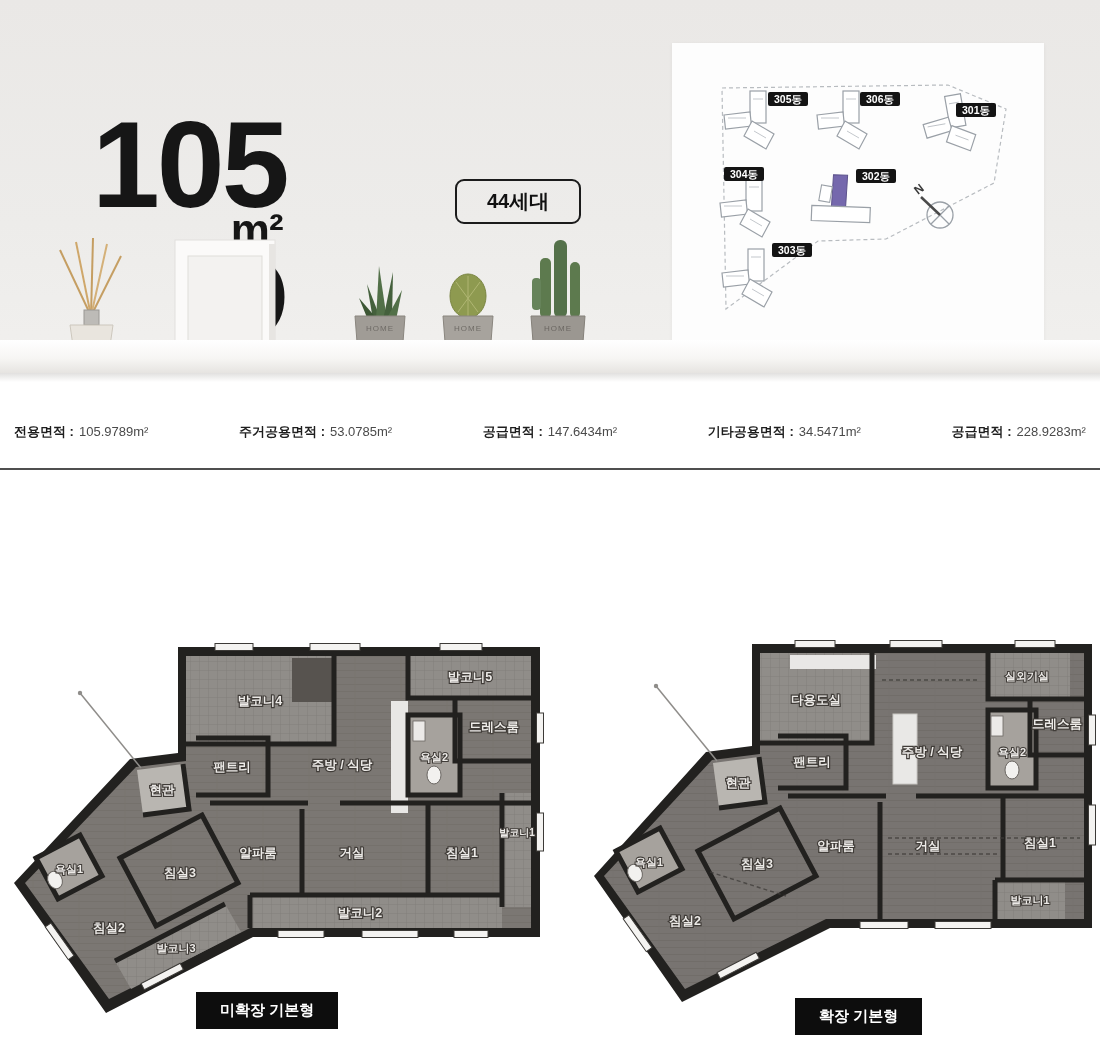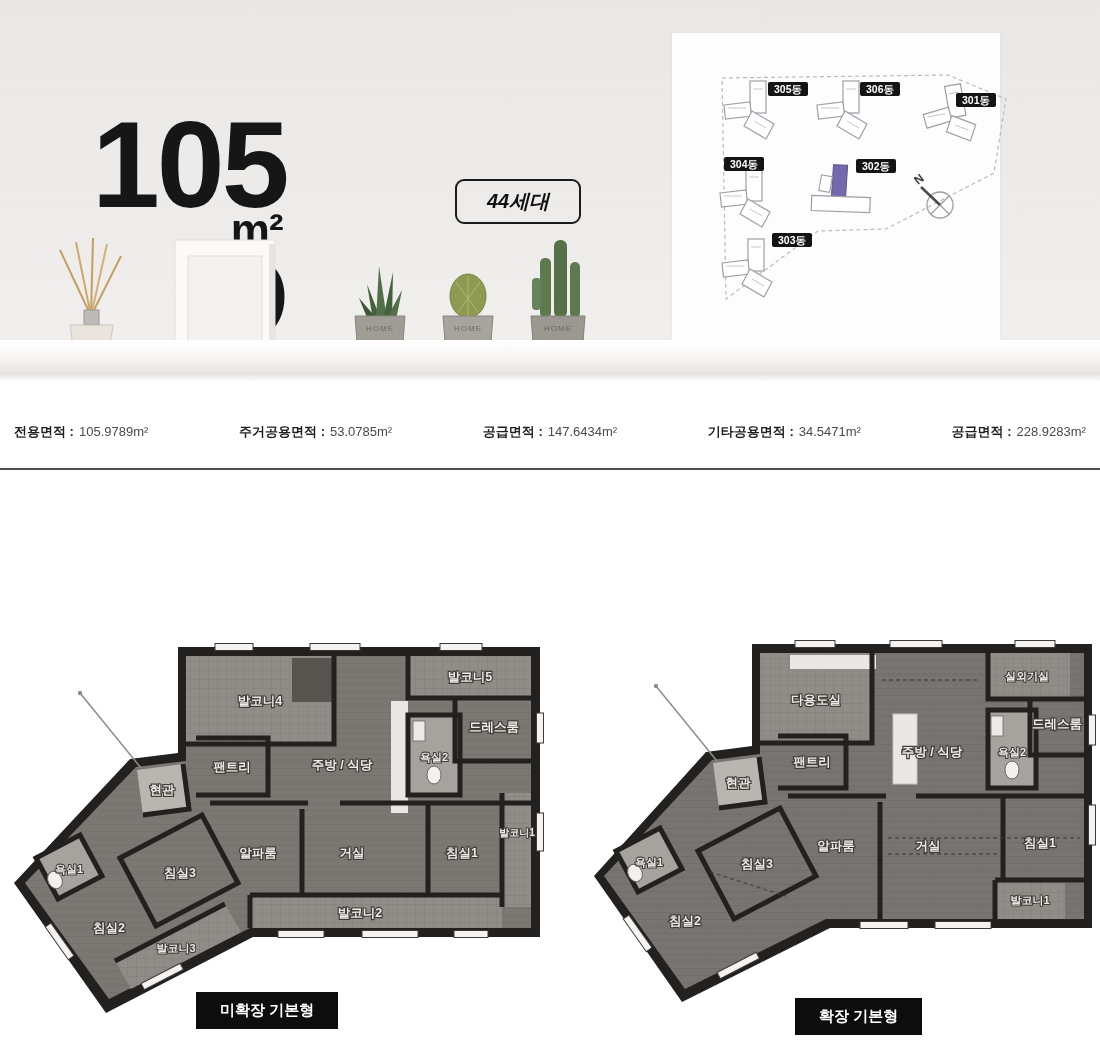--- a/index.html
+++ b/index.html
@@ -12,23 +12,23 @@
   .shelf { position:absolute; left:0; top:340px; width:100%; height:33px;
            background:linear-gradient(180deg,#ffffff 0%,#f7f6f4 55%,#e6e4e1 100%); }
   .shelf-shadow { position:absolute; left:0; top:373px; width:100%; height:9px;
            background:linear-gradient(180deg,rgba(90,85,80,.18),rgba(90,85,80,0)); }
 
   .title { position:absolute; left:92px; top:118px; display:flex; align-items:flex-end;
            color:#161616; line-height:.78; letter-spacing:-3px;flex-direction:column; }
   .t-num, .t-letter { font-size:122px; font-weight:700; }
   .t-unit { font-size:44px; font-weight:700; letter-spacing:-1px; padding:0 4px 4px 6px; }
   .badge { position:absolute; left:455px; top:179px; border:2px solid #1b1b1b; border-radius:9px;
-           padding:7px 30px; font-size:20px; font-weight:700; color:#111; background:transparent;font-style:italic; }
-
-  .sitemap-card { position:absolute; left:672px; top:33px; width:328px; height:307px;
+           padding:7px 30px; font-size:20px; font-weight:700; color:#111; background:transparent; }
+
+  .sitemap-card { position:absolute; left:672px; top:43px; width:372px; height:307px;
                   background:#fdfdfd; box-shadow:0 1px 4px rgba(0,0,0,.05); }
   .sitemap-card svg { display:block; }
   .map-badge-text { font-size:10.5px; font-weight:700; fill:#ffffff; }
   .decor { position:absolute; left:40px; top:236px; }
 
   
   .specs { position:absolute; left:0; top:382px; width:1100px; height:86px;
            display:flex; align-items:center; justify-content:space-between; padding:0 14px;
            background:#fff; }
   .spec { font-size:13px; color:#4a4a4a; white-space:nowrap;margin-top:13px; }

